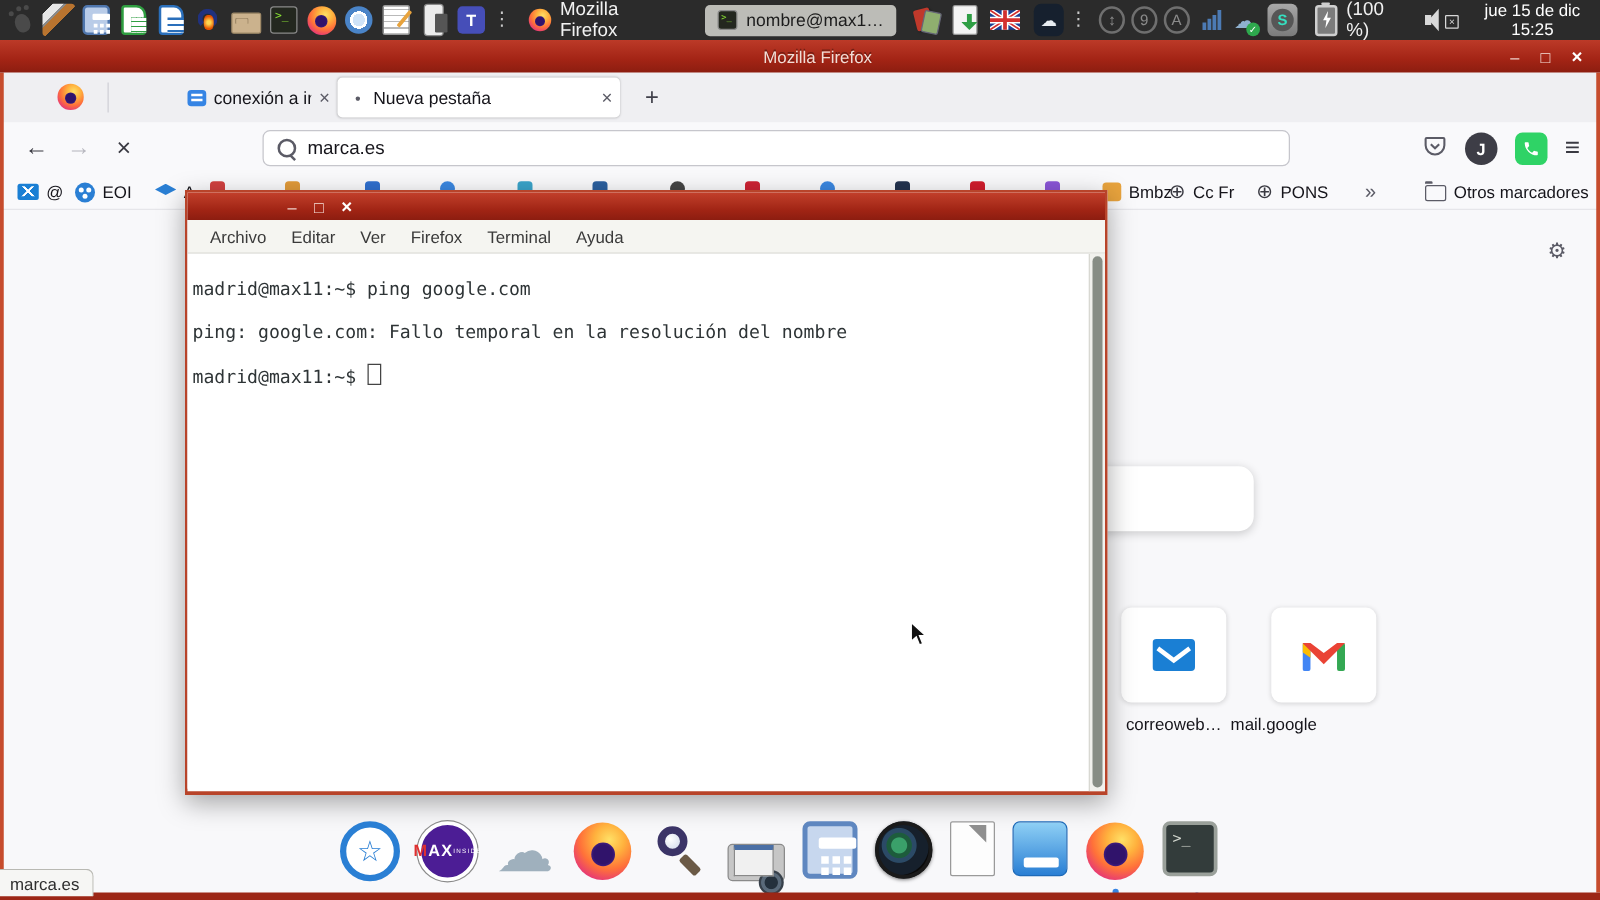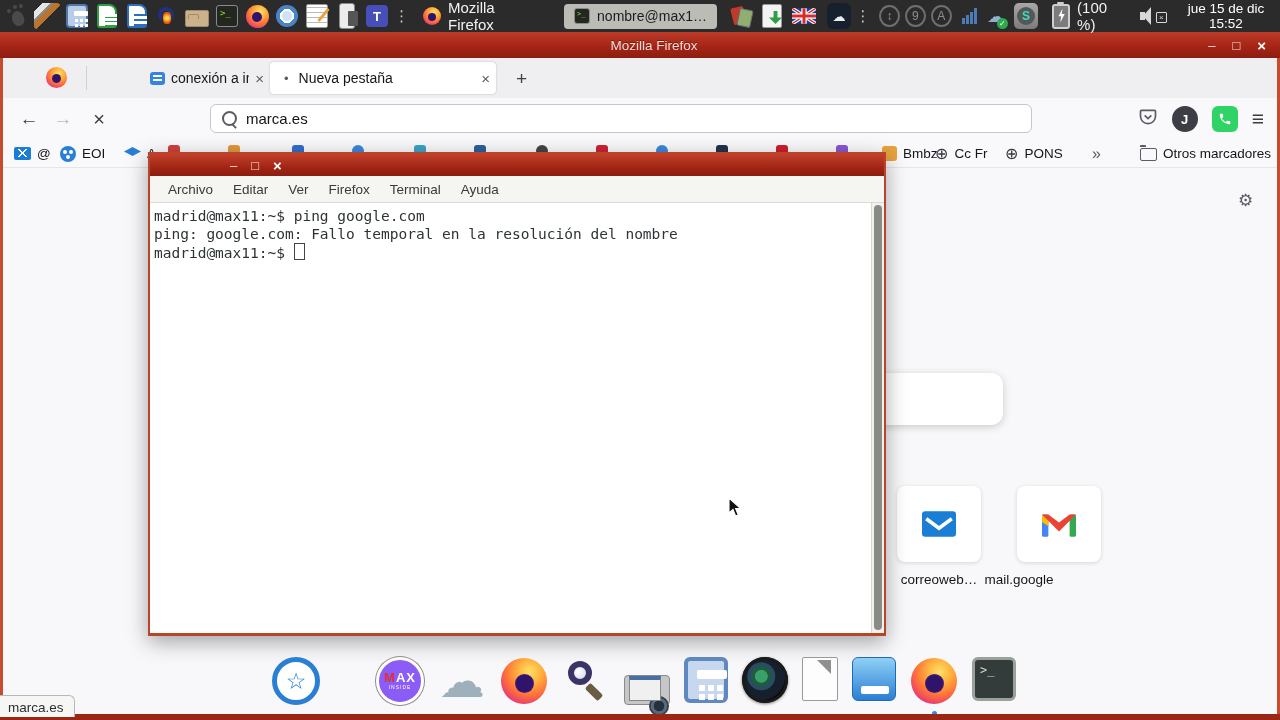--- a/index.html
+++ b/index.html
@@ -161,31 +161,31 @@
   
   .term{position:absolute;left:148px;top:152px;width:738px;height:484px;z-index:50;box-sizing:border-box;
     border:2px solid #b8442a;border-bottom-width:5px;box-shadow:0 6px 20px rgba(0,0,0,.35);background:#fff;}
   .term-tb{height:22px;background:linear-gradient(180deg,#c2402b 0%,#a02414 65%,#8c1d10 100%);display:flex;align-items:center;}
   .term-title{flex:1;text-align:center;color:#fff;font-weight:bold;font-size:13px;text-shadow:0 -1px 0 rgba(0,0,0,.4);}
   .term-menubar{height:26px;background:#f5f5f1;border-bottom:1px solid #dadad4;display:flex;align-items:center;
     padding-left:8px;font-size:13.5px;color:#3a3a3a;}
   .term-menubar span{padding:0 10px;}
   .term-body{position:relative;height:430px;background:#fff;font-family:"DejaVu Sans Mono",monospace;
     font-size:14.5px;line-height:18px;color:#2e3436;padding:4px 16px 0 4px;box-sizing:border-box;overflow:hidden;}
-  .tline{white-space:pre;}
+  .tline{white-space:pre;margin-top:16px;}
   .tcursor{display:inline-block;width:9px;height:15px;border:1px solid #444;vertical-align:-2px;margin-left:9px;}
   .term-scroll{position:absolute;right:0;top:0;width:13px;height:430px;background:#f1f1ed;border-left:1px solid #d8d8d2;box-sizing:border-box;}
   .term-thumb{position:absolute;left:2px;top:2px;width:8px;height:calc(100% - 5px);background:#878d85;border-radius:4px;}
 
   
   .dock{position:absolute;left:272px;top:657px;display:flex;gap:14px;z-index:60;}
   .dk{width:48px;height:48px;position:relative;display:flex;align-items:center;justify-content:center;flex:0 0 auto;}
   .dk-star{border:5px solid #2a7fd4;border-radius:50%;background:#fff;box-sizing:border-box;color:#2a7fd4;font-size:23px;}
-  .dk-max{background:#8b5cf6;border-radius:50%;border:3px solid #fff;box-shadow:0 0 0 1px #8a8a8a;box-sizing:border-box;
-    flex-direction:column;color:#fff;margin-left:42px;}
+  .dk-max{background:#4c1d95;border-radius:50%;border:3px solid #fff;box-shadow:0 0 0 1px #8a8a8a;box-sizing:border-box;
+    flex-direction:row;color:#fff;}
   .dk-max b{font-size:13px;letter-spacing:1px;line-height:12px;}
   .dk-max b::first-letter{color:#e03030;}
   .dk-max i{font-size:5px;font-style:normal;letter-spacing:1px;}
   .dk-cloud{color:#9fb0bd;font-size:46px;line-height:40px;}
   .dk-mag{position:relative;}
   .dk-mag::before{content:"";position:absolute;left:6px;top:4px;width:24px;height:24px;border-radius:50%;
     border:6px solid #3b3467;background:radial-gradient(circle at 35% 35%,#fff,#cfd8ea);box-sizing:border-box;}
   .dk-mag::after{content:"";position:absolute;left:28px;top:26px;width:8px;height:18px;background:#6b5a46;
     transform:rotate(-45deg);border-radius:2px;}
   .dk-cam{background:#c6c6c6;width:46px;height:30px;border-radius:4px;align-self:flex-end;border:1px solid #8a8a8a;box-sizing:border-box;}
@@ -299,21 +299,21 @@
       </span>
     <span class="i-batt">
         <i></i>
       </span>
     <span class="batt-label">(100 %)</span>
     <span class="i-mute">
         <i>×</i>
       </span>
     <span class="clock">
       <div>jue 15 de dic</div>
-      <div>15:52</div>
+      <div>15:25</div>
     </span>
   </div>
 
   <div class="ff-titlebar">
     <span style="width:100px;"></span>
     <span class="ff-title">Mozilla Firefox</span>
     <span class="winctl">
       <span>–</span>
       <span>□</span>
       <span class="wclose">×</span>

